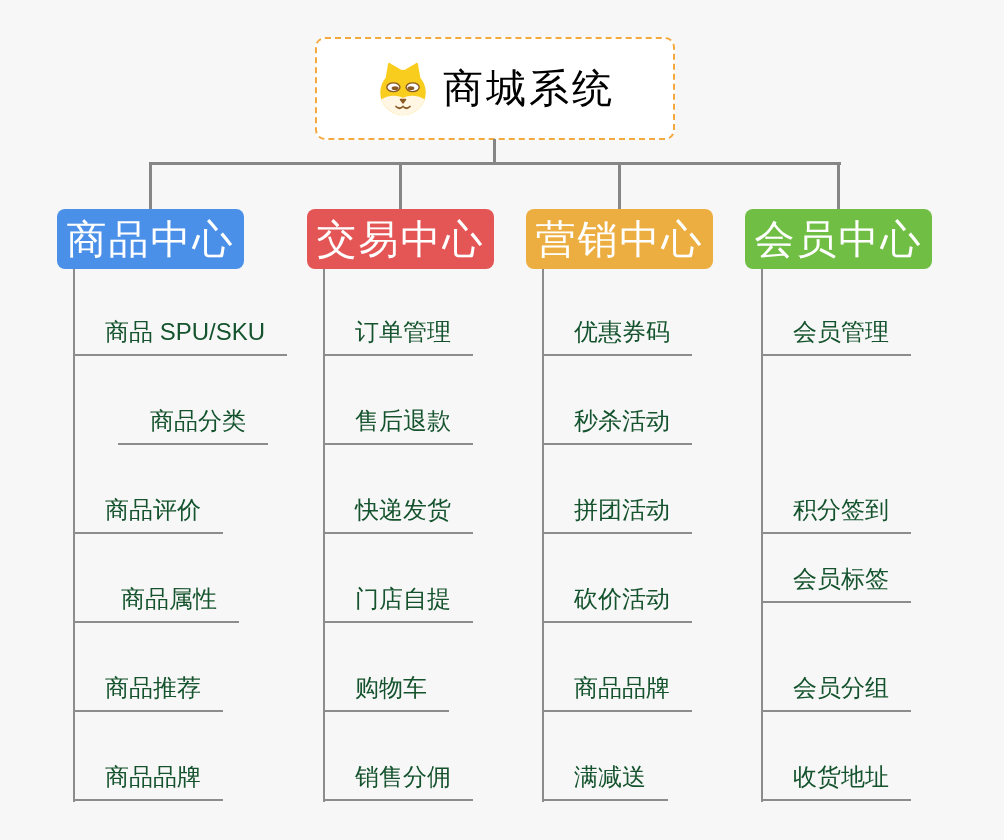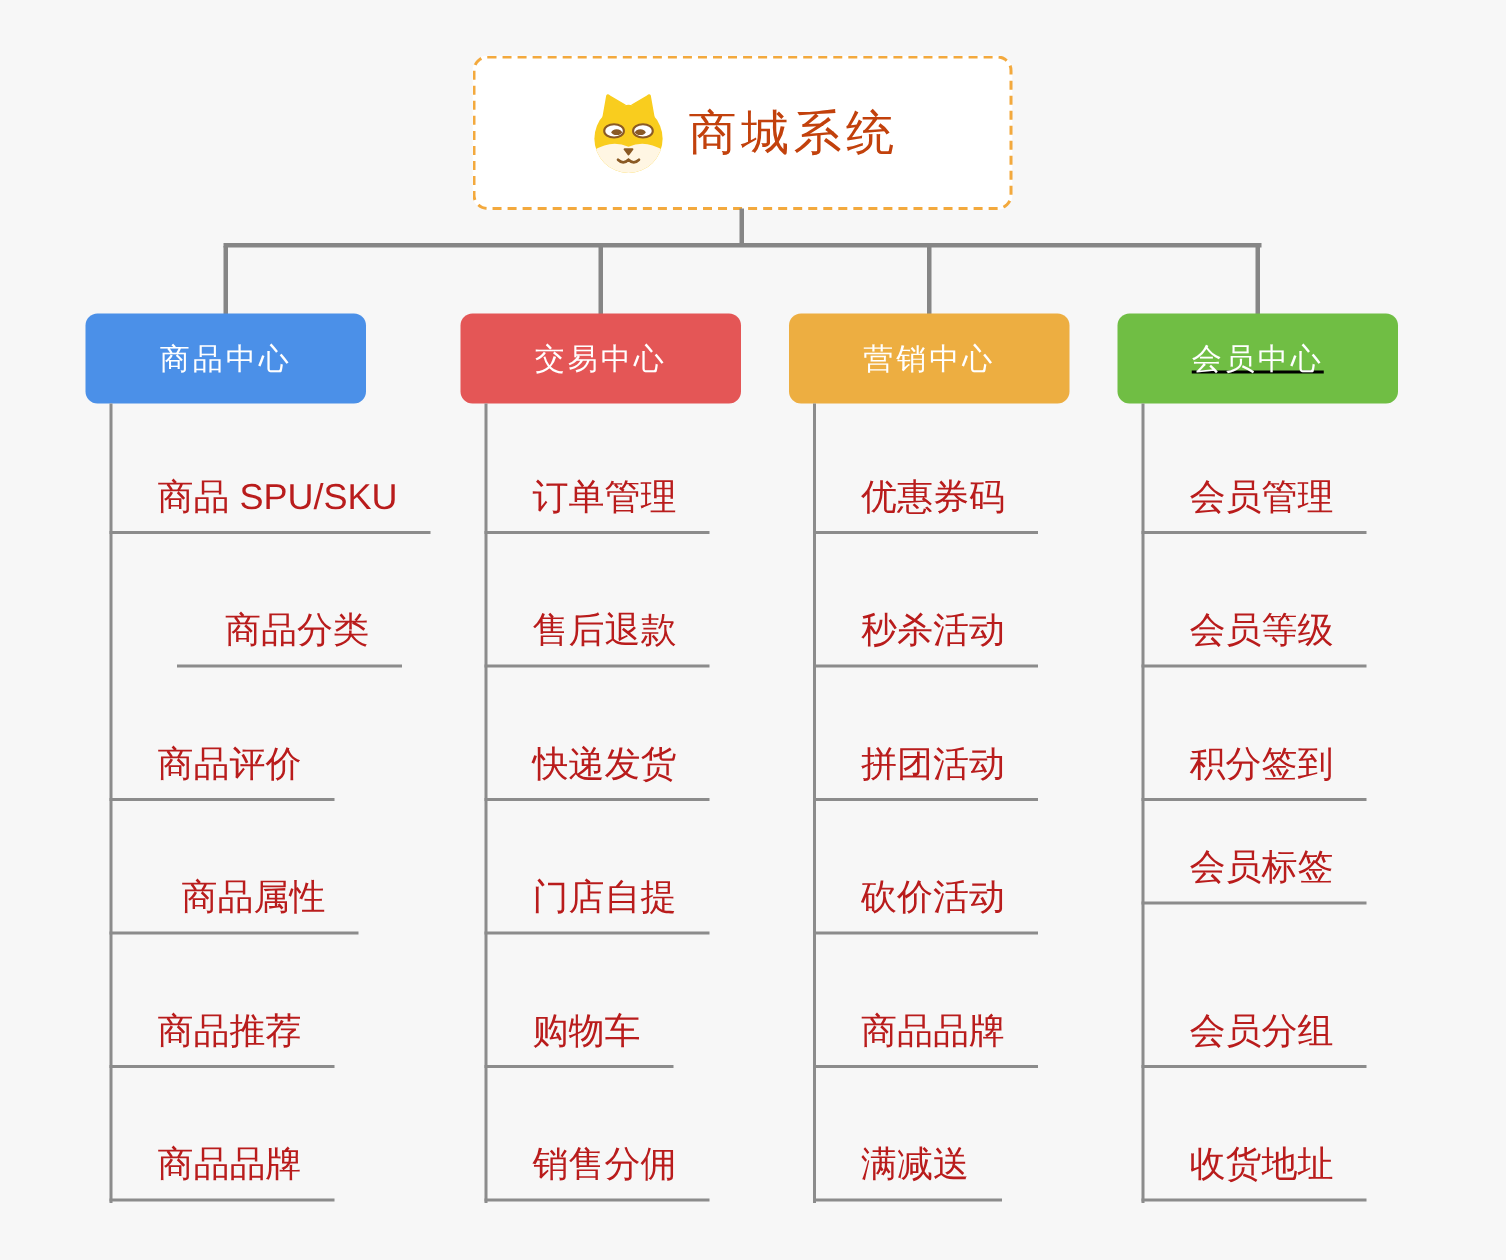--- a/index.html
+++ b/index.html
@@ -9,46 +9,46 @@
     font-family:"Liberation Sans","DejaVu Sans",sans-serif;
   }
   
   .root-box{
     position:absolute;left:315px;top:37px;width:360px;height:103px;
     background:#FFFFFF;border:2px dashed #F3A93D;border-radius:10px;
     box-sizing:border-box;
     display:flex;align-items:center;justify-content:center;gap:12px;
   }
   .root-title{
-    font-size:32px;letter-spacing:3px;color:#c2410c;font-weight:500;
+    font-size:40px;letter-spacing:3px;color:#000000;font-weight:500;
     white-space:nowrap;
   }
   .dog{width:56px;height:56px;flex:0 0 auto;}
   
   .line{position:absolute;background:#868686;}
   .root-drop{left:493px;top:139px;width:3px;height:25px;}
   .h-rail{left:149px;top:162px;width:692px;height:3px;}
   .drop{top:164px;width:3px;height:46px;}
   
   .column{position:absolute;top:209px;width:260px;height:600px;}
   .branch-header{
     width:187px;height:60px;border-radius:8px;
     display:flex;align-items:center;justify-content:center;
-    color:#FFFFFF;font-size:20px;letter-spacing:2px;white-space:nowrap;
+    color:#FFFFFF;font-size:40px;letter-spacing:2px;white-space:nowrap;
   }
   .trunk{
     position:absolute;left:16px;top:60px;width:2px;height:533px;
     background:#8C8C8C;
   }
   .leaf{
     position:absolute;left:16px;
     white-space:nowrap;
     padding:0 22px 8px 32px;
     border-bottom:2px solid #8C8C8C;
-    color:#b91c1c;font-size:24px;line-height:28px;
+    color:#14532d;font-size:24px;line-height:28px;
   }
 </style>
 </head>
 <body>
 
 <div class="root-box">
   <svg class="dog" viewBox="0 0 64 64" aria-hidden="true">
 
     <path d="M12 20 L15 3 Q16 1 18 3 L30 10 Z" fill="#F9CD1E"></path>
     <path d="M52 20 L49 3 Q48 1 46 3 L34 10 Z" fill="#F9CD1E"></path>
@@ -105,23 +105,22 @@
     <div class="column" style="left: 526px;">
     <div class="branch-header" style="background: rgb(237, 174, 65);">营销中心</div>
     <div class="trunk"></div>
   <div class="leaf" style="top: 109px;">优惠券码</div>
       <div class="leaf" style="top: 198px;">秒杀活动</div>
       <div class="leaf" style="top: 287px;">拼团活动</div>
       <div class="leaf" style="top: 376px;">砍价活动</div>
       <div class="leaf" style="top: 465px;">商品品牌</div>
       <div class="leaf" style="top: 554px;">满减送</div>
     </div>
-    <div class="column" style="left: 745px; text-decoration: underline;">
+    <div class="column" style="left: 745px;">
     <div class="branch-header" style="background: rgb(112, 190, 68);">会员中心</div>
     <div class="trunk"></div>
   <div class="leaf" style="top: 109px;">会员管理</div>
-      <div class="leaf" style="top: 198px;">会员等级</div>
       <div class="leaf" style="top: 287px;">积分签到</div>
       <div class="leaf" style="top: 356px;">会员标签</div>
       <div class="leaf" style="top: 465px;">会员分组</div>
       <div class="leaf" style="top: 554px;">收货地址</div>
     </div>
   </div>
 
 </body></html>

